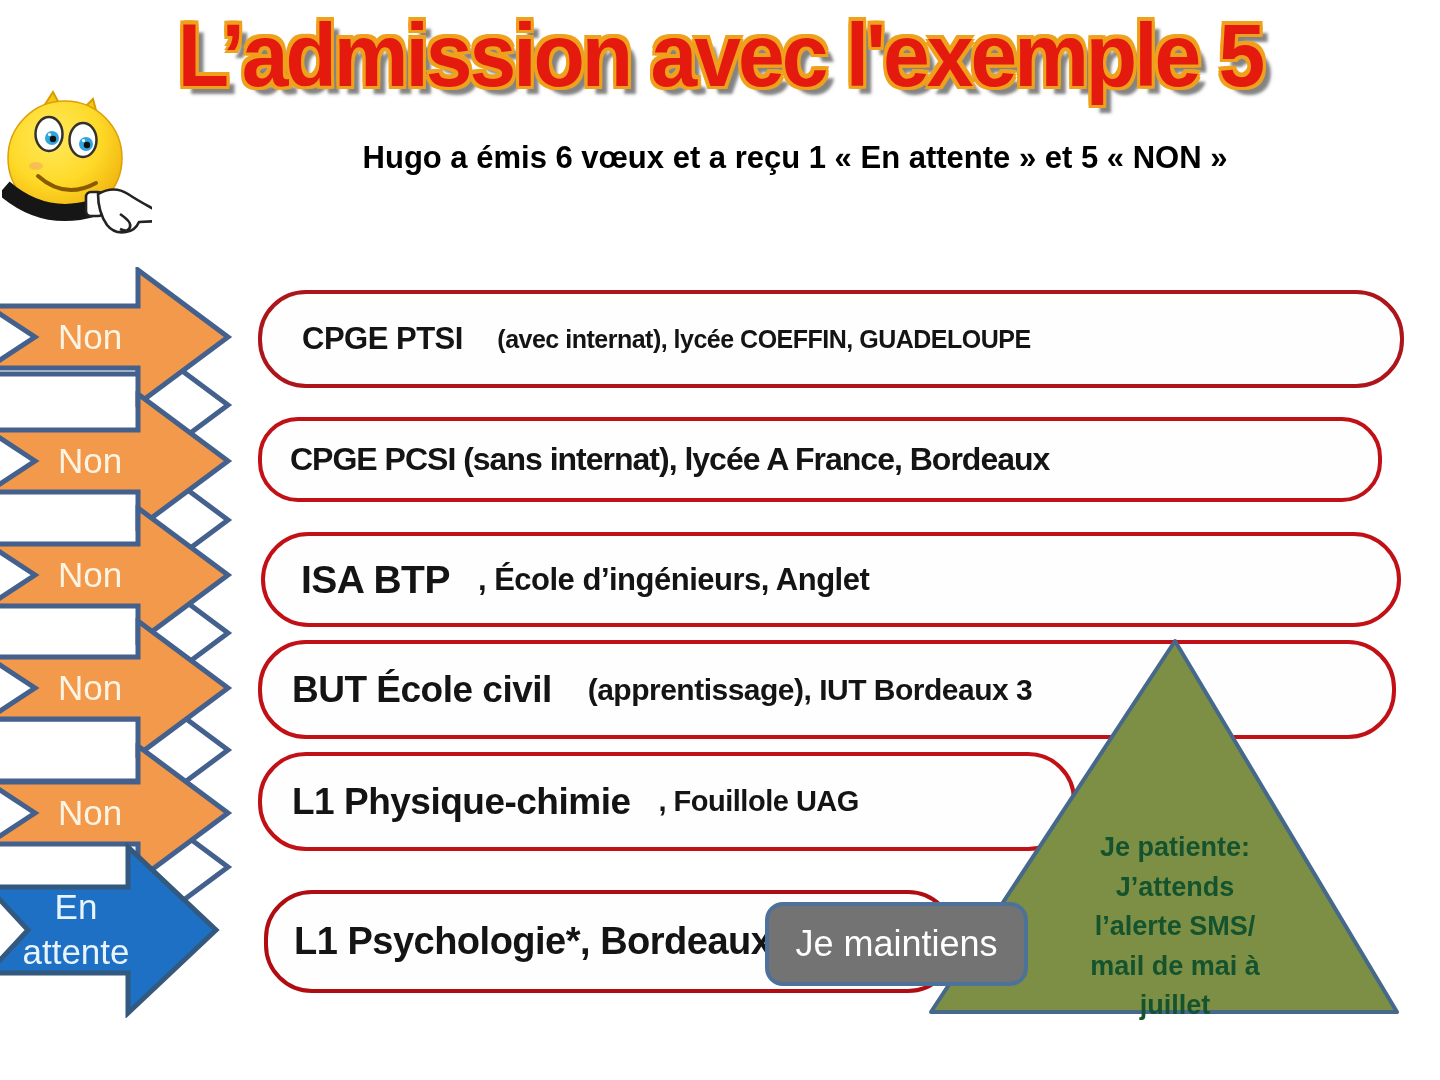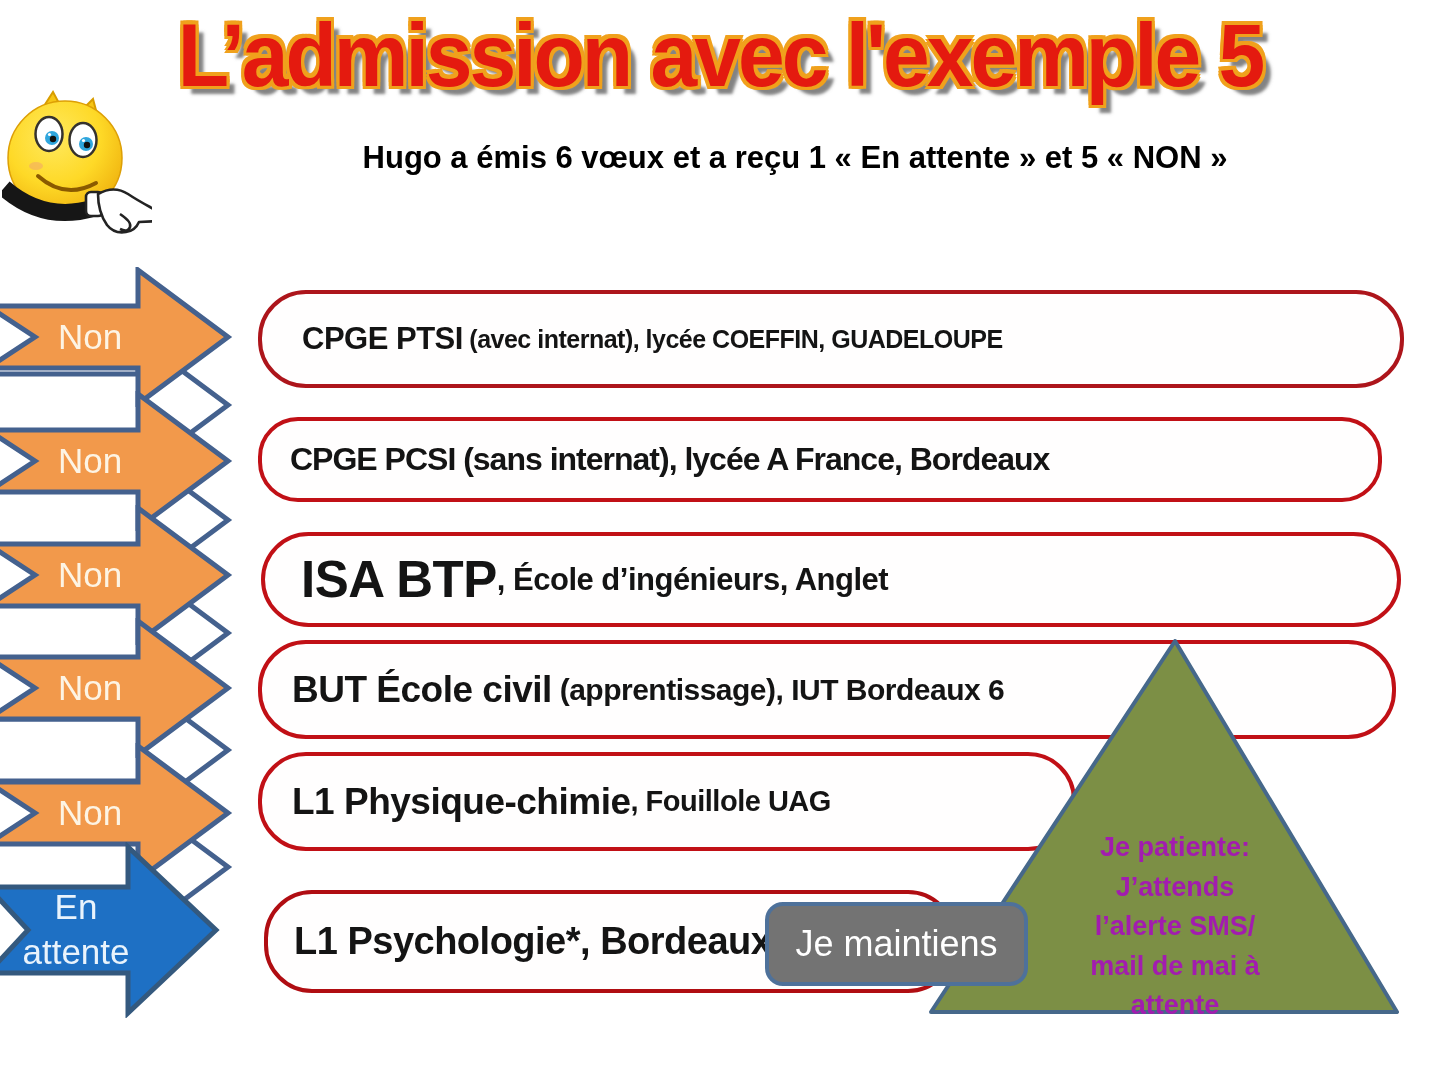--- a/index.html
+++ b/index.html
@@ -28,40 +28,40 @@
   .arrow svg{display:block;}
   .arrow-label{
     position:absolute;left:22px;top:0;width:160px;height:140px;
     display:flex;align-items:center;justify-content:center;
     font-size:35px;color:#fdf4e4;
   }
   .arrow.blue .arrow-label{left:18px;width:140px;height:176px;line-height:1.28;text-align:center;color:#e9f3fc;}
   
   .wish{
     position:absolute;background:#fffefe;border:4px solid #c11016;border-radius:48px;
-    display:flex;align-items:center;white-space:pre;color:#141414;letter-spacing:-0.5px;
+    display:flex;align-items:center;white-space:pre;color:#141414;letter-spacing:-0.5px;gap:28px;
   }
   .wish .p,.wish .s{font-weight:bold;}
   .b1{left:258px;top:290px;width:1098px;height:90px;border-color:#ad151b;padding-left:40px;}
   .b1 .p{font-size:31px;} .b1 .s{font-size:25px;}
   .b2{left:258px;top:417px;width:1088px;height:77px;padding-left:28px;border-radius:40px;}
   .b2 .p{font-size:32px;letter-spacing:-1px;}
   .b3{left:261px;top:532px;width:1096px;height:87px;padding-left:36px;}
-  .b3 .p{font-size:51px;} .b3 .s{font-size:31px;}
+  .b3 .p{font-size:39px;} .b3 .s{font-size:31px;}
   .b4{left:258px;top:640px;width:1100px;height:91px;padding-left:30px;}
   .b4 .p{font-size:37px;} .b4 .s{font-size:30px;}
   .b5{left:258px;top:752px;width:780px;height:91px;padding-left:30px;}
   .b5 .p{font-size:37px;} .b5 .s{font-size:29px;}
   .b6{left:264px;top:890px;width:658px;height:95px;border-color:#b00d12;padding-left:26px;}
   .b6 .p{font-size:38px;}
   
   .triangle-svg{position:absolute;left:925px;top:637px;}
   .patience-text{
     position:absolute;left:1035px;top:828px;width:280px;text-align:center;
-    font-size:27px;font-weight:bold;color:#a21caf;line-height:39.5px;
+    font-size:27px;font-weight:bold;color:#14532d;line-height:39.5px;
   }
   .patience-text span{display:block;}
   
   .maintain-btn{
     position:absolute;left:765px;top:902px;width:263px;height:84px;
     background:#737373;border:4px solid #4e719a;border-radius:18px;
     display:flex;align-items:center;justify-content:center;
     font-size:36px;color:#fff;box-sizing:border-box;cursor:pointer;
   }
 </style>
@@ -169,35 +169,35 @@
   <div class="wish b1">
     <span class="p">CPGE PTSI</span><span class="s"> (avec internat), lycée COEFFIN, GUADELOUPE</span>
   </div>
   <div class="wish b2">
     <span class="p">CPGE PCSI (sans internat), lycée A France, Bordeaux</span><span class="s"></span>
   </div>
   <div class="wish b3">
     <span class="p">ISA BTP</span><span class="s">, École d’ingénieurs, Anglet</span>
   </div>
   <div class="wish b4">
-    <span class="p">BUT École civil</span><span class="s"> (apprentissage), IUT Bordeaux 6</span>
+    <span class="p">BUT École civil</span><span class="s"> (apprentissage), IUT Bordeaux 3</span>
   </div>
   <div class="wish b5">
     <span class="p">L1 Physique-chimie</span><span class="s">, Fouillole UAG</span>
   </div>
   <div class="wish b6">
     <span class="p">L1 Psychologie*, Bordeaux</span><span class="s"></span>
   </div>
 
   <svg class="triangle-svg" width="480" height="382" viewBox="0 0 480 382">
     <polygon points="250,4 472,375 6,375" fill="#7c8f45" stroke="#46688a" stroke-width="4" stroke-linejoin="round"></polygon>
   </svg>
   <div class="patience-text">
     <span>Je patiente:</span>
     <span>J’attends</span>
     <span>l’alerte SMS/</span>
     <span>mail de mai à</span>
-    <span>attente</span>
+    <span>juillet</span>
   </div>
 
   <div class="maintain-btn" role="button">Je maintiens</div>
 
 </div>
 
 </body></html>

